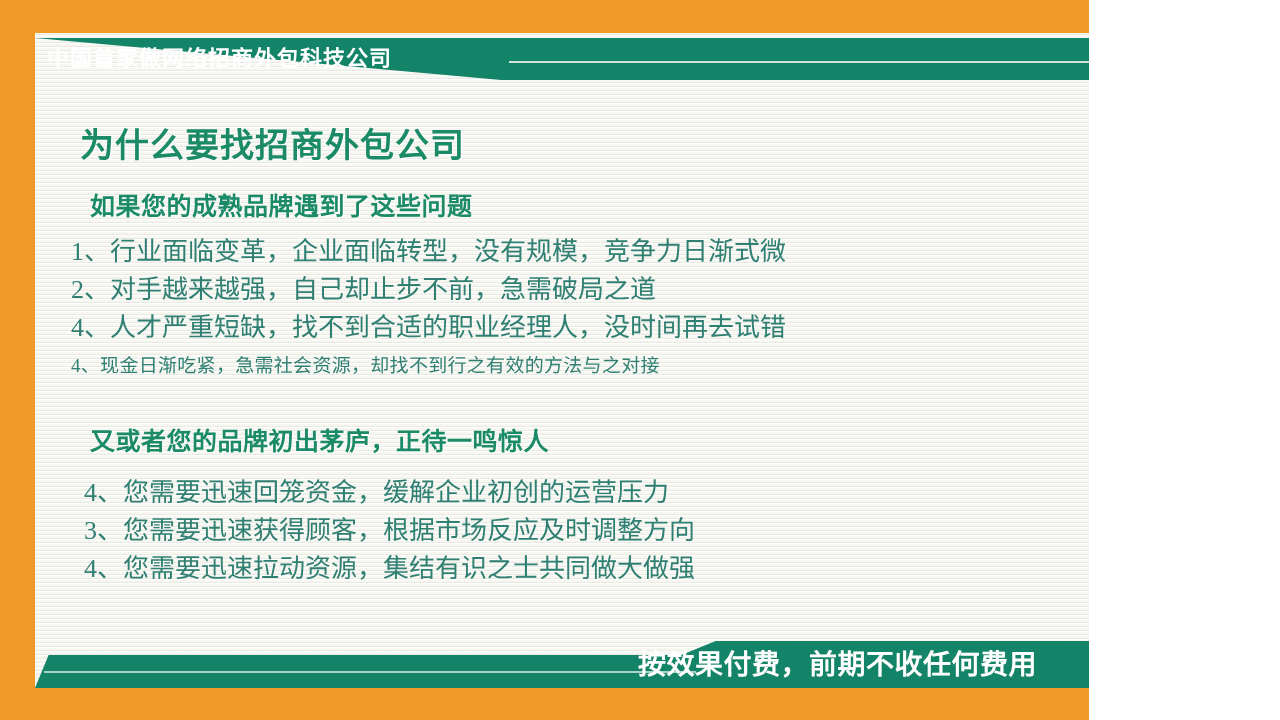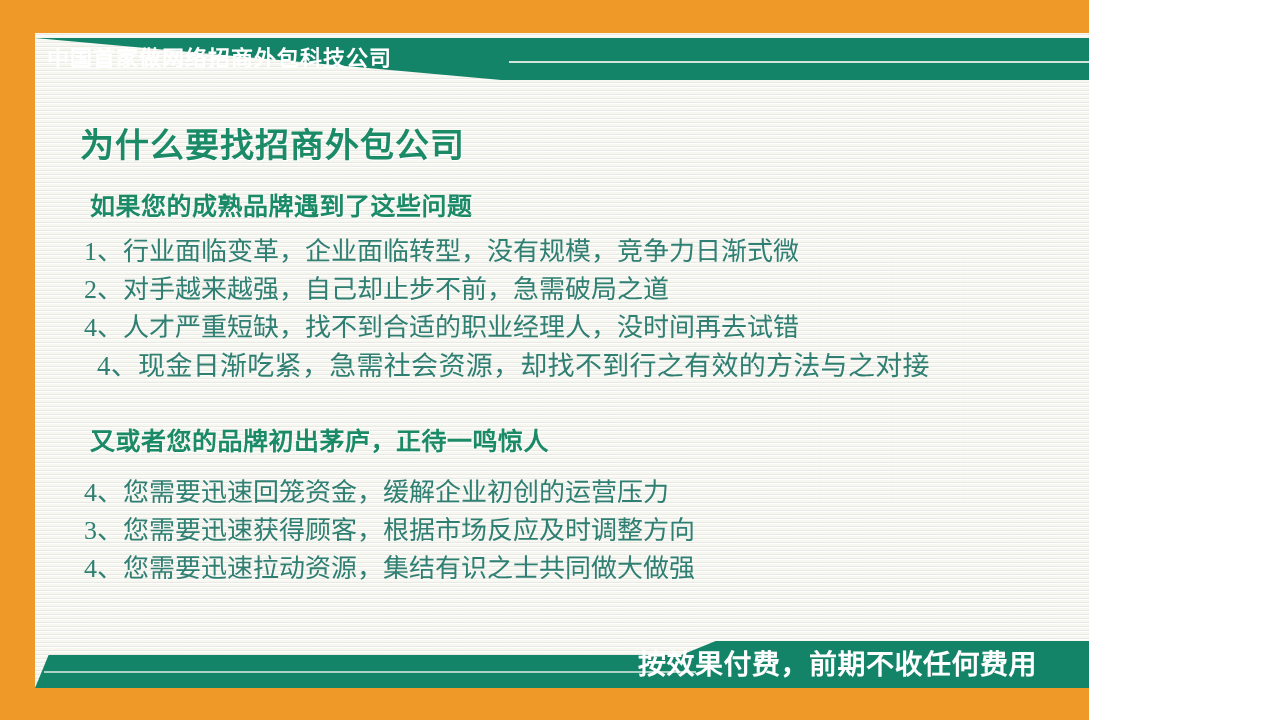--- a/index.html
+++ b/index.html
@@ -135,24 +135,24 @@
 
   
   .list {
     position: absolute;
     color: #2f7f72;
     font-family: "Liberation Serif", "DejaVu Serif", serif;
     font-size: 26px;
     line-height: 38px;
     white-space: nowrap;
   }
-  .list.one { left: 84px; top: 233px; }
+  .list.one { left: 71px; top: 233px; }
   .list.two { left: 84px; top: 474px; }
   .list .li { display: block; }
-  .list.one .li:nth-child(4) { font-size: 27px; letter-spacing: .3px; margin-left: 13px; }
+  .list.one .li:nth-child(4) { font-size: 19px; letter-spacing: .3px; }
 
   
   .footer-thin {
     position: absolute;
     left: 35px;
     top: 655px;
     width: 680px;
     height: 33px;
     background: #148468;
     -webkit-clip-path: polygon(2.0% 0, 100% 0, 100% 100%, 0 100%);

